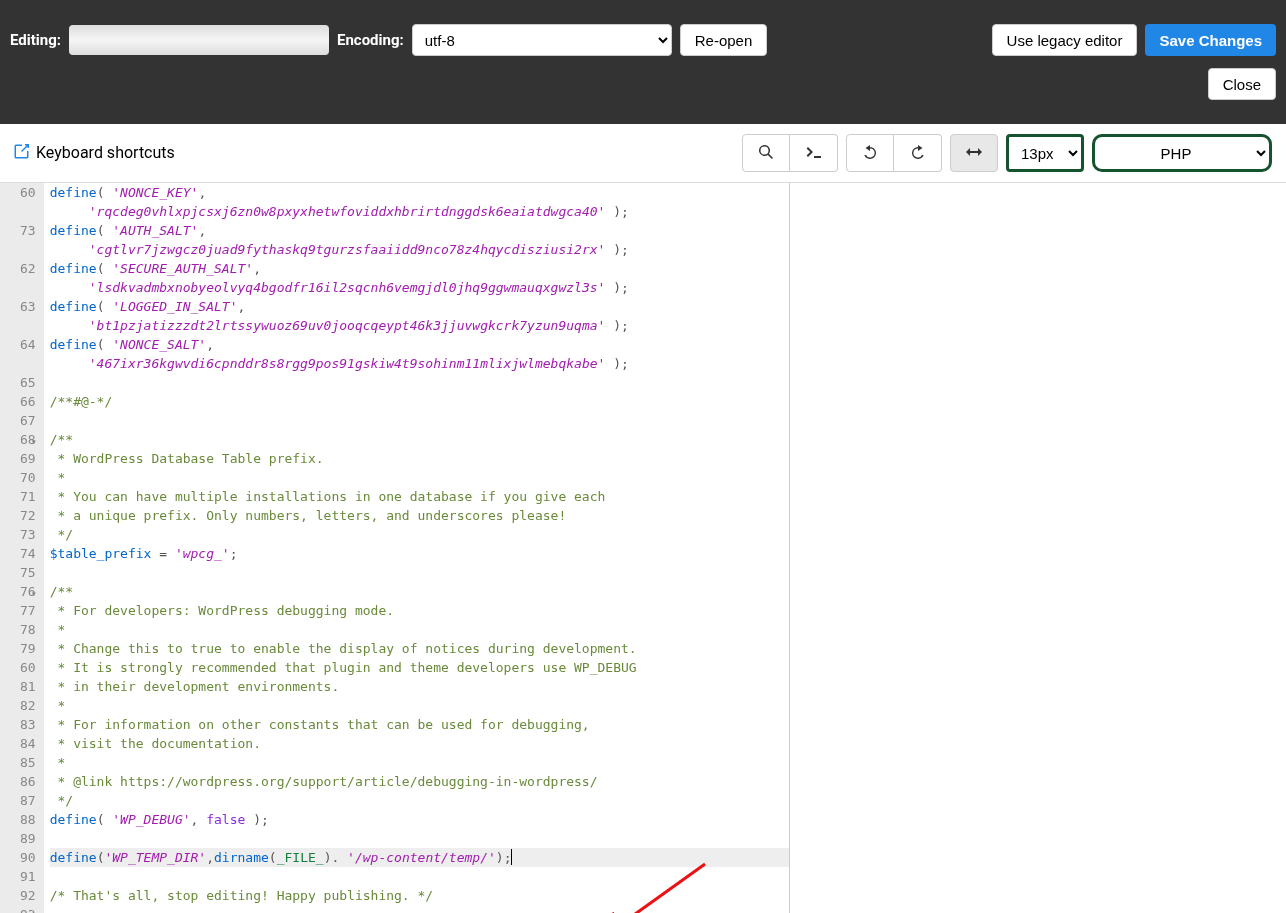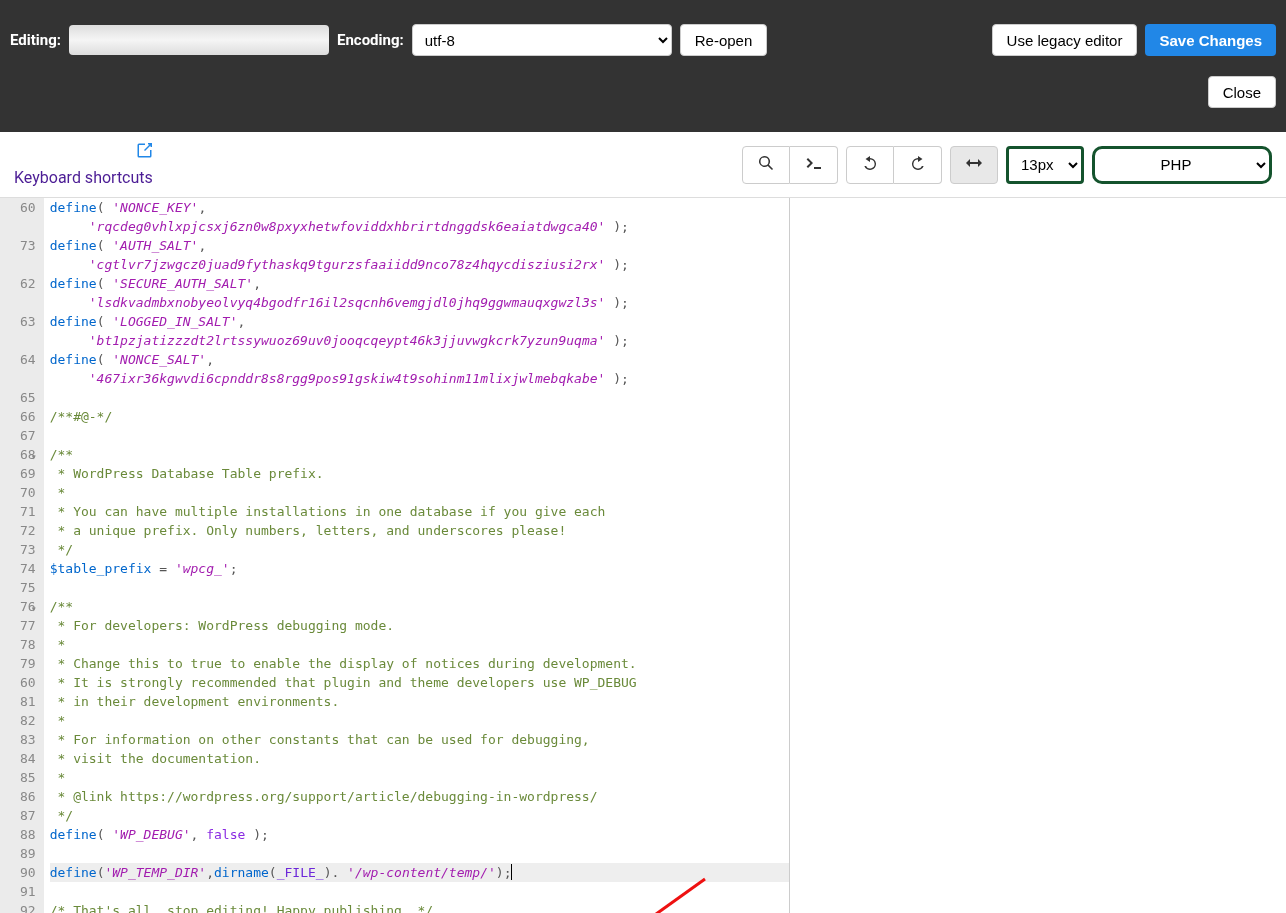--- a/index.html
+++ b/index.html
@@ -4,23 +4,23 @@
 <style>
 * { box-sizing: border-box; margin: 0; padding: 0; }
 body { font-family: -apple-system, BlinkMacSystemFont, "Segoe UI", Roboto, sans-serif; font-size: 14px; background: #fff; overflow: hidden; }
 .topbar { background: #333; color: #fff; padding: 24px 10px; display: flex; align-items: center; gap: 8px; flex-wrap: wrap; }
 .topbar-label { font-weight: bold; font-size: 15px; }
 .editing-input { width: 260px; height: 30px; border-radius: 4px; border: none; background: linear-gradient(#ddd,#f5f5f5,#ddd); }
 .encoding-select { height: 32px; width: 260px; border: 1px solid #ccc; border-radius: 4px; padding: 0 8px; font-size: 15px; background: #fff; }
 .btn { height: 32px; padding: 0 14px; border: 1px solid #ccc; border-radius: 4px; background: #fff; font-size: 15px; cursor: pointer; }
 .btn-primary { background: #2187e7; color: #fff; border: none; font-weight: bold; }
 .spacer { flex: 1; }
-.row2 { width: 100%; display: flex; justify-content: flex-end; margin-top: 12px; }
+.row2 { width: 100%; display: flex; justify-content: flex-end; margin-top: 4px; }
 .toolbar { display: flex; align-items: center; padding: 10px 14px; border-bottom: 1px solid #ddd; gap: 8px; }
-.kb-link { color: #4c1d95; text-decoration: none; font-size: 16px; display: flex; align-items: flex-end; gap: 6px; flex-direction: column; }
+.kb-link { color: #000000; text-decoration: none; font-size: 16px; display: flex; align-items: flex-start; gap: 6px; }
 .kb-link svg { width: 16px; height: 16px; fill: #2187e7; }
 .tool-group { display: flex; }
 .tool-btn { width: 48px; height: 38px; border: 1px solid #ccc; background: #fff; display: flex; align-items: center; justify-content: center; cursor: pointer; }
 .tool-btn:first-child { border-radius: 4px 0 0 4px; }
 .tool-btn:last-child { border-radius: 0 4px 4px 0; }
 .tool-btn + .tool-btn { border-left: none; }
 .tool-btn.single { border-radius: 4px; }
 .tool-btn.active { background: #e8e8e8; }
 .tool-btn svg { width: 16px; height: 16px; fill: #333; }
 .font-select, .lang-select { height: 38px; border: 3px solid #14532d; border-radius: 4px; padding: 0 8px; font-size: 15px; background: #fff; }
@@ -32,21 +32,21 @@
 .gutter .ln { height: 19px; position: relative; }
 .fold { position: absolute; right: -1px; top: 2px; color: #888; font-size: 10px; }
 .code { flex: 1; padding-left: 6px; white-space: pre; }
 .code .row { height: 19px; }
 .code .row.hl { background: #eee; }
 .tok-fn { color: #0066cc; }
 .tok-str { color: #a21caf; font-style: italic; }
 .tok-cm { color: #6a8a3a; font-style: normal; }
 .tok-var { color: #0066cc; }
 .tok-kw { color: #8a2be2; }
-.tok-const { color: #6d28d9; margin-top: 43px; }
+.tok-const { color: #15803d; margin-top: 43px; }
 .tok-op { color: #555; }
 .cursor { display: inline-block; width: 0; border-left: 1px solid #000; height: 16px; vertical-align: text-bottom; }
 .arrow { position: absolute; pointer-events: none; }
 </style>
 </head>
 <body>
 
 <div class="topbar">
   <span class="topbar-label">Editing:</span>
   <input class="editing-input" style="">

